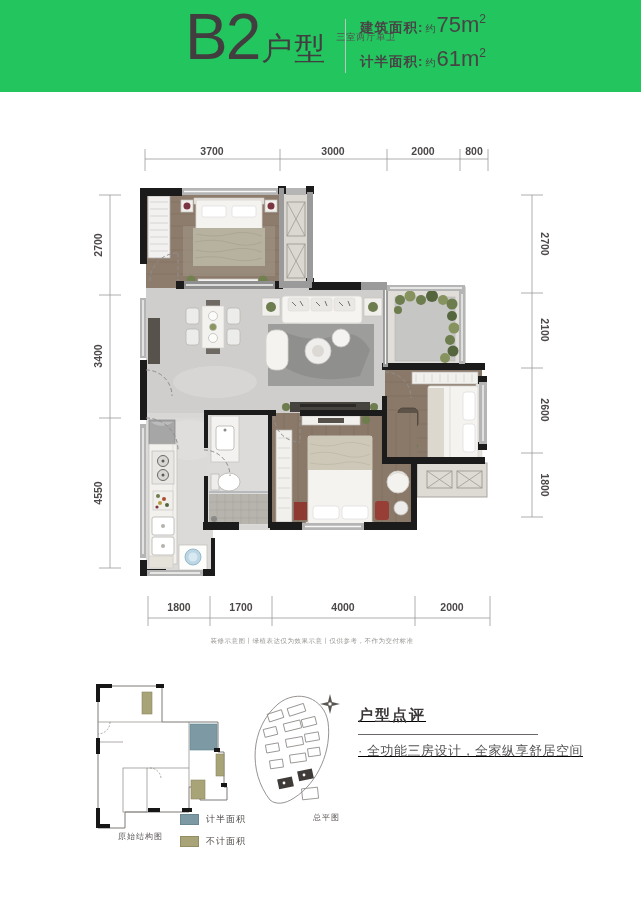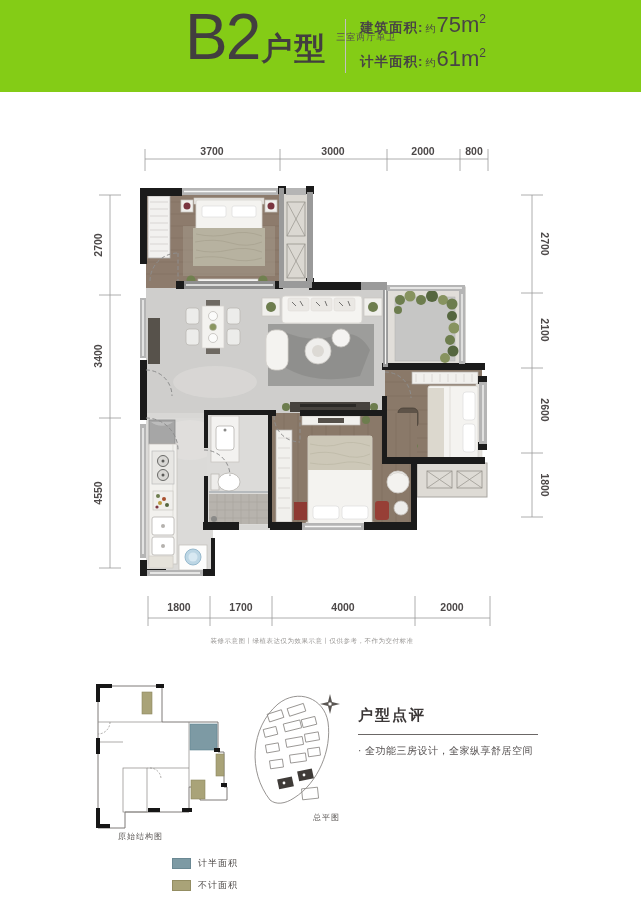--- a/index.html
+++ b/index.html
@@ -1,43 +1,43 @@
 <!DOCTYPE html>
 <html><head>
 <meta charset="utf-8">
 <style>
   html,body{margin:0;padding:0;background:#fff;}
   .page{position:relative;width:641px;height:921px;background:#ffffff;overflow:hidden;
         font-family:"Liberation Sans","DejaVu Sans",sans-serif;}
   
-  .band{position:absolute;left:0;top:0;width:641px;height:92px;background:#84cc16;}
+  .band{position:absolute;left:0;top:0;width:641px;height:92px;background:#22c55e;}
   .titlewrap{position:absolute;left:185px;top:6px;display:flex;align-items:flex-end;}
   .big-title{font-size:64px;line-height:62px;font-weight:400;color:#423e3f;letter-spacing:-2px;}
-  .title-suffix{font-size:31px;line-height:34px;font-weight:700;color:#423e3f;margin-left:2px;margin-bottom:2px;letter-spacing:2px;}
+  .title-suffix{font-size:31px;line-height:34px;font-weight:400;color:#423e3f;margin-left:2px;margin-bottom:2px;letter-spacing:2px;}
   .subtitle{font-size:9px;color:#55514f;margin-left:9px;margin-bottom:24px;letter-spacing:1px;}
   .vdivider{position:absolute;left:345px;top:19px;width:1px;height:54px;background:#c2c1c1;}
   .areas{position:absolute;left:360px;top:12px;}
   .area-row{display:flex;align-items:baseline;height:34px;}
   .area-label{font-size:13.5px;font-weight:700;color:#484445;letter-spacing:1px;}
   .area-approx{font-size:10px;color:#484445;margin:0 1px 0 2px;}
   .area-value{font-size:22px;font-weight:500;color:#484445;}
   .area-sup{font-size:12px;font-weight:500;color:#484445;position:relative;top:-9px;}
   
   .caption{position:absolute;font-size:8px;color:#5a5654;letter-spacing:1px;}
-  .legend{position:absolute;left:172px;top:812px;margin-top:44px;}
+  .legend{position:absolute;left:180px;top:812px;}
   .legend-row{display:flex;align-items:center;height:14px;margin-bottom:8px;}
   .legend-swatch{width:17px;height:9px;margin-right:7px;}
   .sw0{background:#7d9aa4;border:1px solid #6a8893;}
   .sw1{background:#a9a378;border:1px solid #938d62;}
   .legend-label{font-size:9px;color:#4c4846;letter-spacing:1px;}
-  .review{position:absolute;left:358px;top:706px;width:250px;}
+  .review{position:absolute;left:358px;top:706px;width:250px;text-decoration:underline;}
   .review-title{font-size:15px;font-weight:700;color:#3b3737;letter-spacing:2px;}
   .review-rule{width:180px;height:1px;background:#6b6766;margin-top:9px;}
   .review-bullets{margin-top:6px;}
-  .review-bullets div{font-size:10px;color:#565252;letter-spacing:0.5px;line-height:20px;margin-top:5px;}
+  .review-bullets div{font-size:13px;color:#565252;letter-spacing:0.5px;line-height:20px;margin-top:5px;}
   svg text{font-family:"Liberation Sans","DejaVu Sans",sans-serif;}
   .dim{font-size:10.5px;font-weight:600;fill:#4c4848;}
   .tiny{font-size:6.5px;fill:#9a9896;letter-spacing:0.5px;}
 </style>
 </head>
 <body>
 
 <div class="page">
 
   <div class="band">

